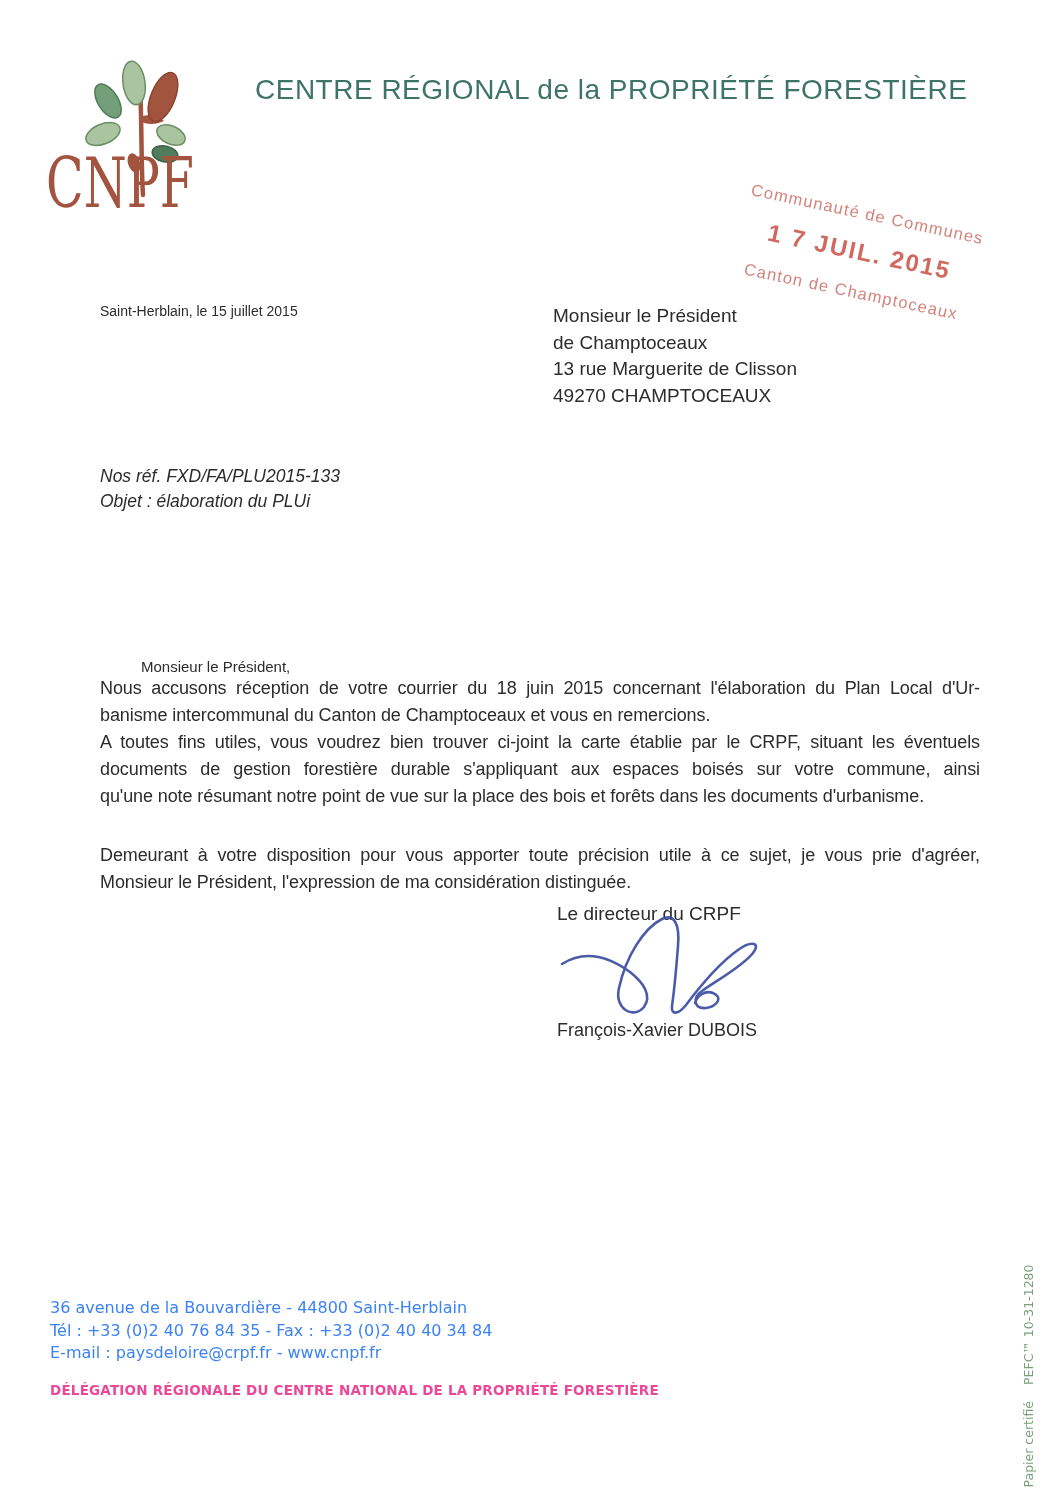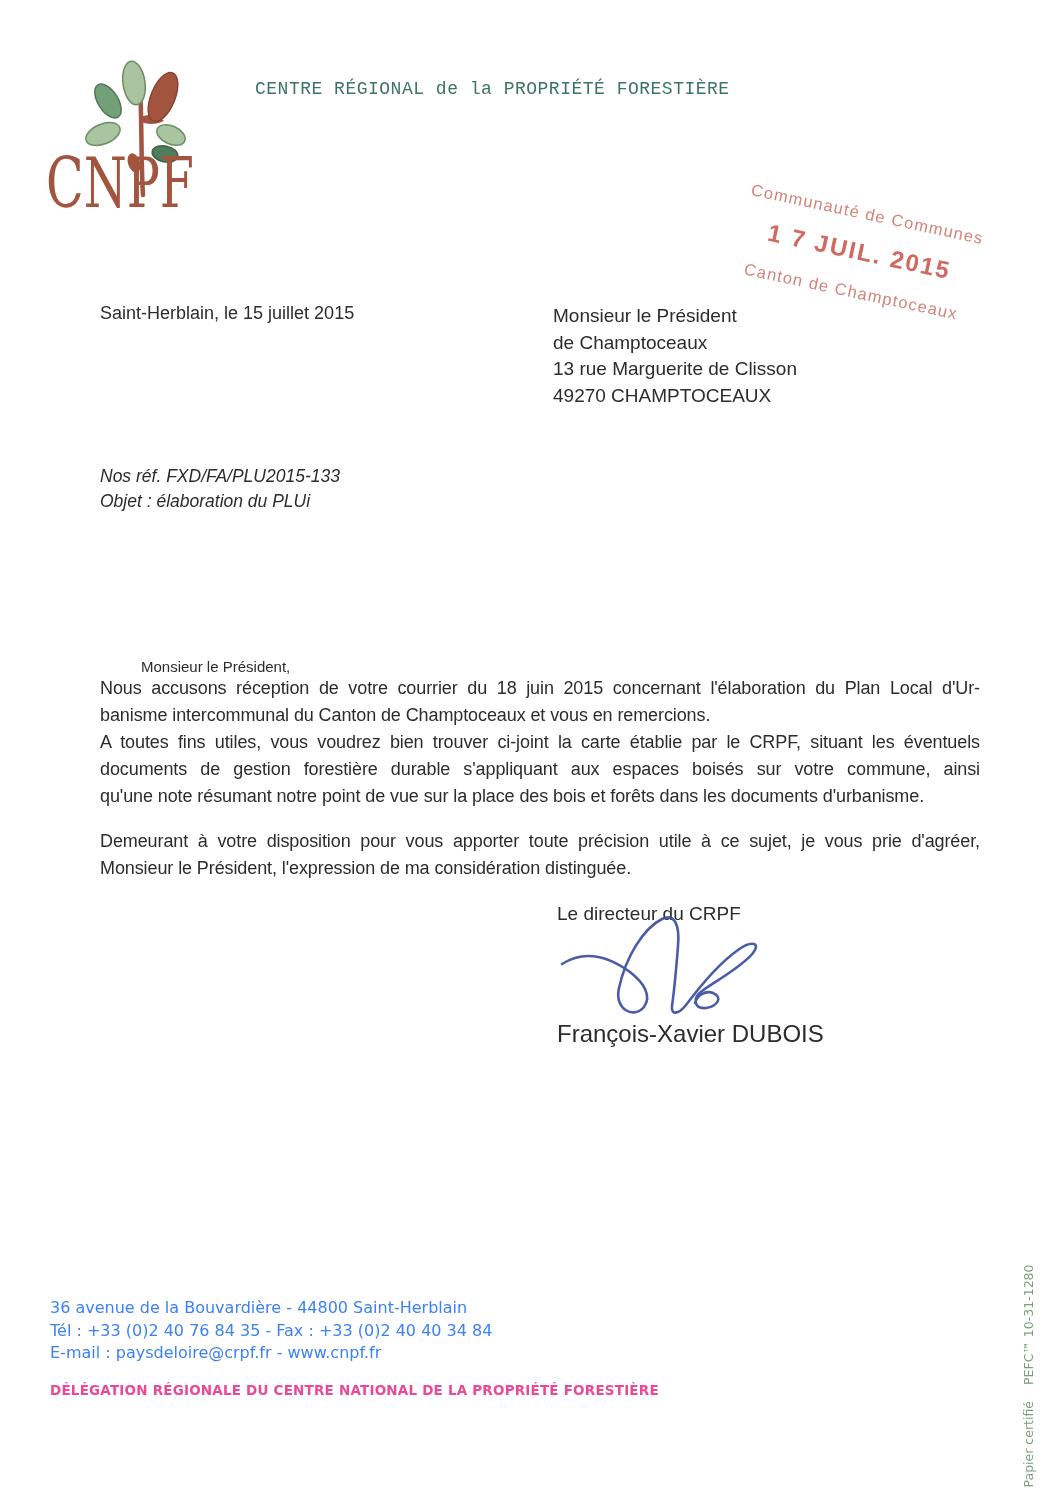--- a/index.html
+++ b/index.html
@@ -5,48 +5,48 @@
   html,body{margin:0;padding:0;background:#e9e9e9;}
   .page{
     position:relative;width:1058px;height:1496px;margin:0 auto;
     background:#ffffff;overflow:hidden;
     font-family:"Liberation Sans",sans-serif;color:#2c2c2c;
   }
   
   .logo{position:absolute;left:46px;top:55px;width:170px;height:165px;}
   .org-title{
     position:absolute;left:255px;top:72px;
-    font-family:Liberation Mono, monospace;color:#3d7466;
-    font-size:18px;line-height:35px;letter-spacing:.5px;white-space:nowrap;
+    font-family:Liberation Sans, sans-serif;color:#3d7466;
+    font-size:28px;line-height:35px;letter-spacing:.5px;white-space:nowrap;
   }
   
   .stamp{
     position:absolute;left:752px;top:180px;width:240px;
     transform:rotate(12deg);transform-origin:0 0;
     color:#d2837a;font-family:"Liberation Sans",sans-serif;text-align:center;
     pointer-events:none;
   }
   .stamp .s1{font-size:16.5px;letter-spacing:1.2px;white-space:nowrap;}
   .stamp .s-date{font-size:24px;font-weight:bold;letter-spacing:2px;margin-top:15px;color:#d0695f;white-space:nowrap;}
   .stamp .s3{font-size:16.5px;letter-spacing:1.2px;margin-top:17px;white-space:nowrap;}
   
-  .dateline{position:absolute;left:100px;top:303px;font-size:18px;}
+  .dateline{position:absolute;left:100px;top:303px;font-size:14px;}
   .recipient{position:absolute;left:553px;top:303px;font-size:19px;line-height:26.5px;}
   .refs{position:absolute;left:100px;top:464px;font-size:17.5px;font-style:italic;line-height:25px;}
   
   .salutation{position:absolute;left:116px;top:658px;font-size:15px;margin-left:25px;}
   .body-text{position:absolute;left:100px;top:675px;width:880px;font-size:18px;line-height:27px;letter-spacing:-0.1px;}
   .jblock{margin:0;}
-  .jblock.spaced{margin-top:18px;}
+  .jblock.spaced{margin-top:32px;}
   .jline{text-align:justify;text-align-last:justify;}
   .jblock .jline:last-child{text-align-last:left;}
   
   .sig-title{position:absolute;left:557px;top:903px;font-size:19px;text-align:center;}
   .sig-svg{position:absolute;left:556px;top:912px;}
-  .sig-name{position:absolute;left:557px;top:1020px;font-size:24px;}
+  .sig-name{position:absolute;left:557px;top:1020px;font-size:18px;}
   
   .footer-contact{
     position:absolute;left:50px;top:1297px;
     font-family:"DejaVu Sans",sans-serif;color:#3b82f6;
     font-size:16px;line-height:22.5px;
   }
   .footer-legal{
     position:absolute;left:50px;top:1381px;
     font-family:"DejaVu Sans",sans-serif;color:#3c6b5b;
     font-size:13.5px;line-height:18.5px;

